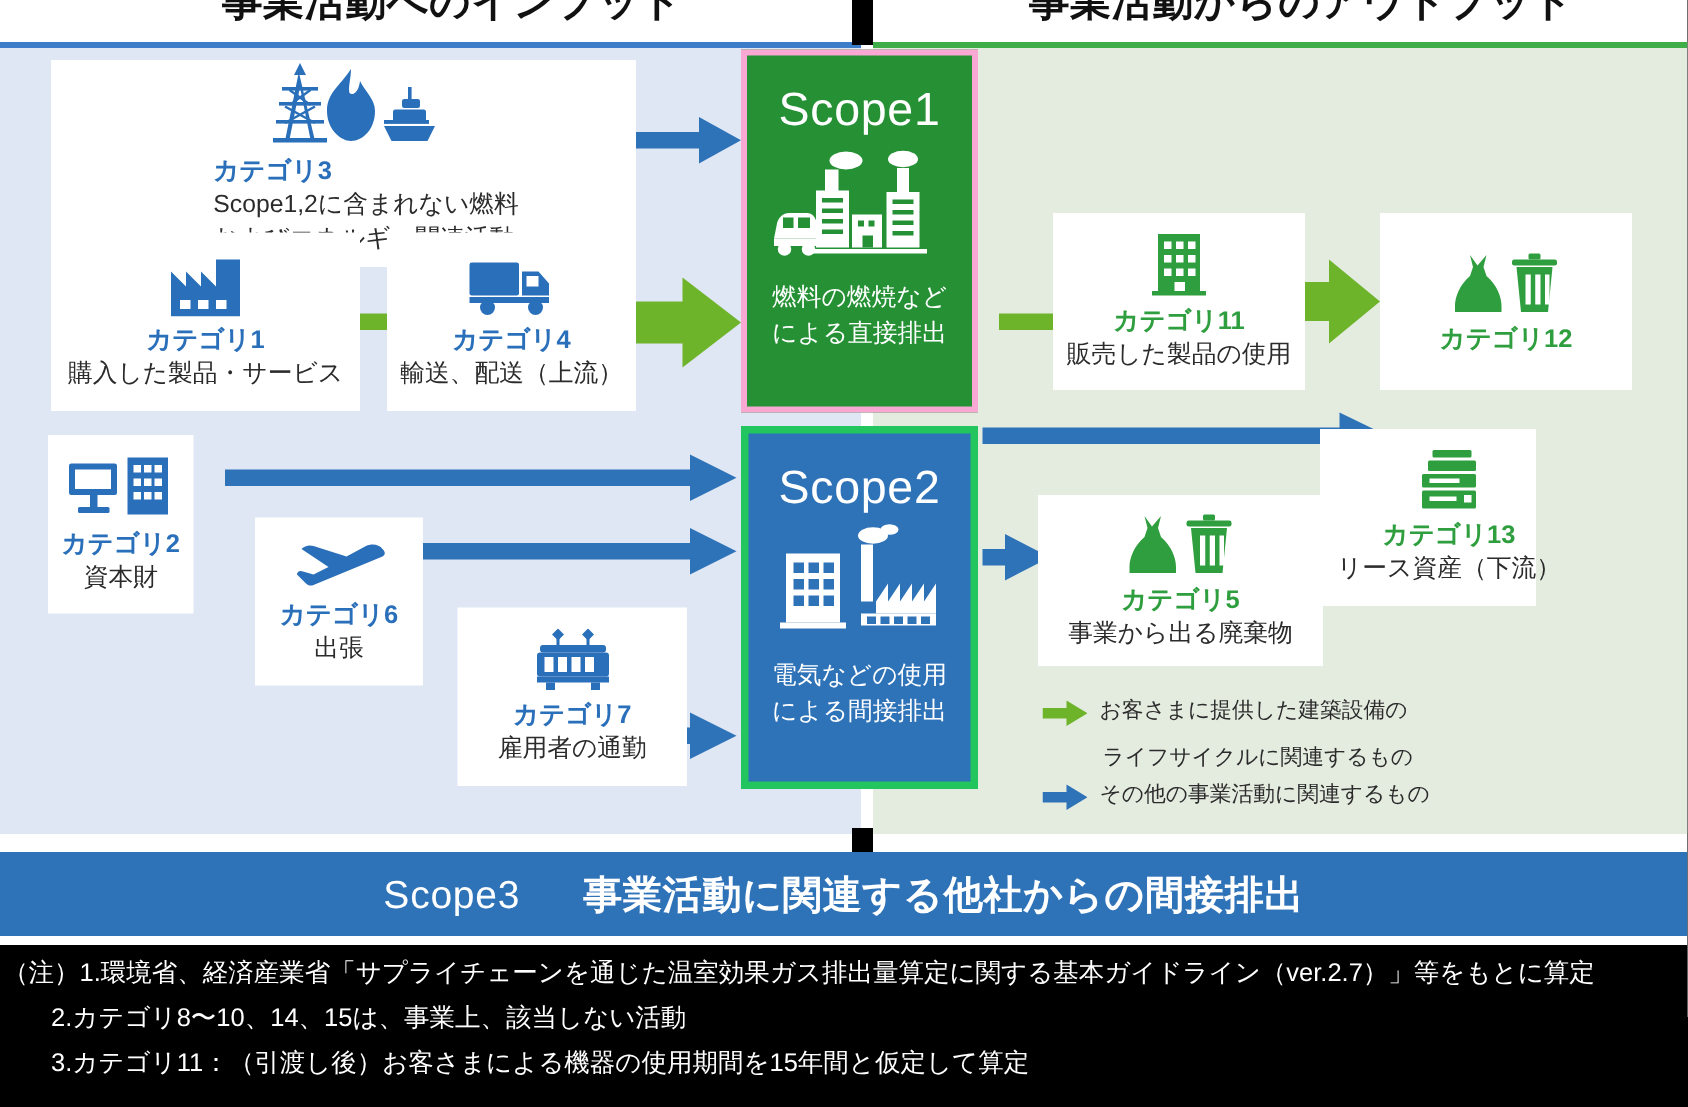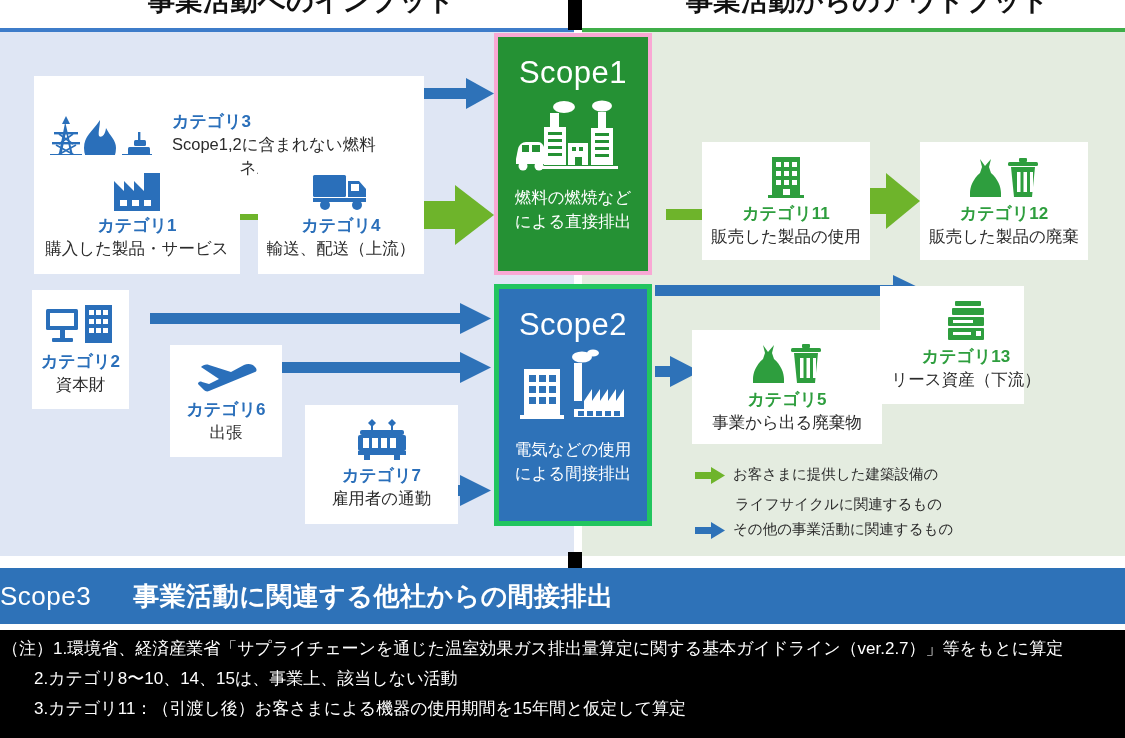--- a/index.html
+++ b/index.html
@@ -23,21 +23,21 @@
   
   .card{position:absolute;background:#fff;box-sizing:border-box;
         display:flex;flex-direction:column;align-items:center;justify-content:center;}
   .card .cat{font-size:17px;font-weight:700;line-height:22px;}
   .card .desc{font-size:16.5px;color:#2b2b2b;line-height:23px;text-align:center;white-space:nowrap;}
   .cat-blue{color:#2a6fba;}
   .cat-green{color:#2e9e3e;}
   .ic{display:block;}
 
   
-  #card-c3{left:34px;top:40px;width:390px;height:138px;flex-direction:row;justify-content:flex-start;padding-left:14px;margin-top:36px;}
+  #card-c3{left:34px;top:40px;width:390px;height:138px;flex-direction:column;justify-content:flex-start;padding-left:14px;}
   #card-c3 .txtcol{margin-left:16px;display:flex;flex-direction:column;align-items:flex-start;}
   #card-c3 .desc{text-align:right;}
 
   #card-c1{left:34px;top:155px;width:206px;height:119px;}
   #card-c4{left:258px;top:155px;width:166px;height:119px;}
   #card-c2{left:32px;top:290px;width:97px;height:119px;}
   #card-c6{left:170px;top:345px;width:112px;height:112px;}
   #card-c7{left:305px;top:405px;width:153px;height:119px;}
 
   #card-c11{left:702px;top:142px;width:168px;height:118px;}
@@ -54,21 +54,21 @@
   #scope2{left:494px;top:284px;width:158px;height:242px;background:#2e72b8;border:5px solid #22c55e;}
 
   
   #legend{position:absolute;left:695px;top:462px;width:330px;font-size:14.5px;color:#2b2b2b;line-height:25px;}
   .lg-row{display:flex;align-items:flex-start;}
   .lg-row .lgtxt{margin-left:8px;}
   .lg-sub{margin-left:40px;}
 
   
   #scope3{position:absolute;left:0;top:568px;width:1125px;height:56px;background:#2e72b8;
-          display:flex;align-items:center;color:#fff;}
+          display:flex;align-items:center;justify-content:center;color:#fff;}
   #scope3 .s3name{font-size:26px;letter-spacing:.5px;}
   #scope3 .s3desc{font-size:26px;font-weight:700;margin-left:42px;letter-spacing:.5px;}
 
   
   #notes{position:absolute;left:0;top:630px;width:1125px;height:108px;background:#000;color:#fff;
          font-size:17px;line-height:30px;padding-top:4px;box-sizing:border-box;}
   #notes .n1{padding-left:2px;}
   #notes .n2,#notes .n3{padding-left:34px;}
 </style>
 </head>
@@ -384,21 +384,20 @@
           <path d="M45 12 L69 12 L66 42 L48 42 Z"></path>
           <g fill="#fff">
             <rect x="51" y="17" width="3.5" height="20"></rect>
             <rect x="57.5" y="17" width="3.5" height="20"></rect>
             <rect x="64" y="17" width="3" height="20"></rect>
           </g>
         </g>
       </svg>
     </span>
     <span class="cat cat-green">カテゴリ12</span>
-    <span class="desc">販売した製品の廃棄</span>
   </div>
 
   <div class="card" id="card-c5">
     <span class="ic">
       <svg width="76" height="44" viewBox="0 0 76 44">
         <g fill="#2e9e3e">
           <path d="M14 4 L19 11 L25 4 L23 12 L25 18 C32 24 35 32 35 38 L35 42 L4 42 L4 38 C4 32 7 24 14 18 L16 12 Z"></path>
           <rect x="42" y="7" width="30" height="4" rx="1.5"></rect>
           <rect x="53" y="3" width="8" height="4" rx="1"></rect>
           <path d="M45 12 L69 12 L66 42 L48 42 Z"></path>

